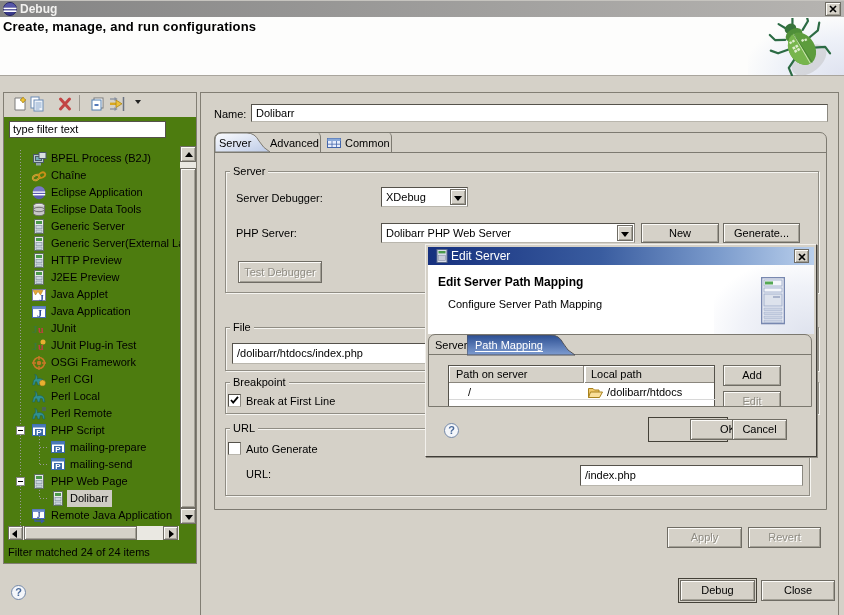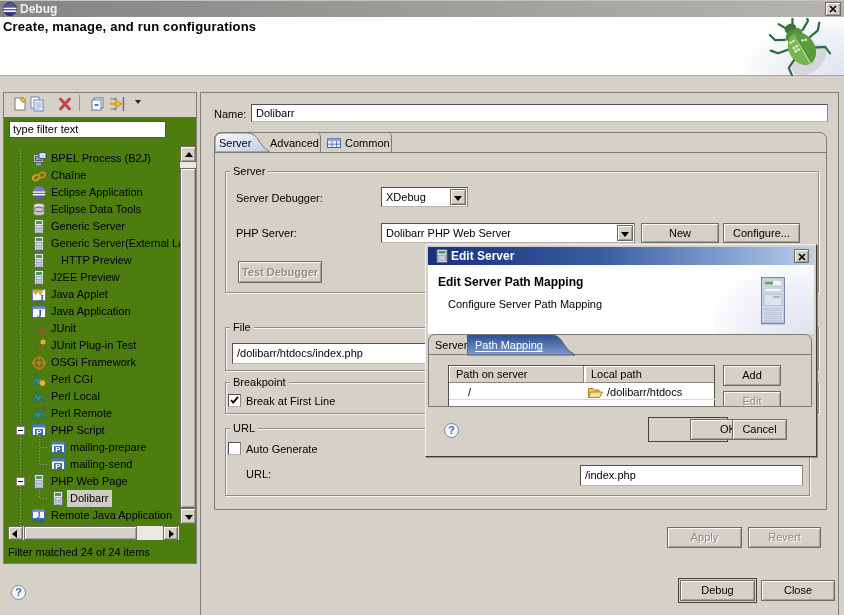--- a/index.html
+++ b/index.html
@@ -193,21 +193,21 @@
     <div class="trow" style="top:97px">
         <svg class="ticon" style="left:27px" width="16" height="16">
           <use href="#srv"></use>
         </svg>
         <span class="tlbl" style="left:47px">Generic Server(External La</span>
       </div>
     <div class="trow" style="top:114px">
         <svg class="ticon" style="left:27px" width="16" height="16">
           <use href="#srv"></use>
         </svg>
-        <span class="tlbl" style="left:57px">HTTP Preview</span>
+        <span class="tlbl" style="left:47px">HTTP Preview</span>
       </div>
     <div class="trow" style="top:131px">
         <svg class="ticon" style="left:27px" width="16" height="16">
           <use href="#srv"></use>
         </svg>
         <span class="tlbl" style="left:47px">J2EE Preview</span>
       </div>
     <div class="trow" style="top:148px">
         <svg class="ticon" style="left:27px" width="16" height="16">
           <rect x="1.5" y="2.5" width="13" height="11" fill="#fff" stroke="#7a7aaa"></rect>
@@ -373,22 +373,22 @@
             <div class="abs" style="left:3px;top:6px;border:4px solid transparent;border-top:5px solid #000;border-bottom:none;"></div>
           </div>
       </div>
       <div class="lbl" style="left:10px;top:55px;">PHP Server:</div>
       <div class="abs sunken" style="left:155px;top:51px;width:254px;height:20px;line-height:18px;padding-left:4px;">Dolibarr PHP Web Server
         <div class="abs b3d" style="right:1px;top:1px;width:16px;height:16px;">
             <div class="abs" style="left:3px;top:6px;border:4px solid transparent;border-top:5px solid #000;border-bottom:none;"></div>
           </div>
       </div>
       <div class="abs btn" style="left:415px;top:51px;width:78px;height:20px;">New</div>
-      <div class="abs btn" style="left:497px;top:51px;width:77px;height:20px;">Configure...</div>
-      <div class="abs btn btndis" style="left:12px;top:89px;width:84px;height:22px;line-height:21px;font-weight:bold;">Test Debugger</div>
+      <div class="abs btn" style="left:497px;top:51px;width:77px;height:20px;">Generate...</div>
+      <div class="abs btn btndis" style="left:12px;top:89px;width:84px;height:22px;line-height:21px;">Test Debugger</div>
     </div>
 
     <div class="abs grp" style="left:10px;top:194px;width:594px;height:44px;">
       <div class="leg">File</div>
       <div class="abs sunken" style="left:6px;top:15px;width:579px;height:21px;line-height:19px;padding-left:4px;">/dolibarr/htdocs/index.php</div>
     </div>
 
     <div class="abs grp" style="left:10px;top:249px;width:594px;height:32px;">
       <div class="leg">Breakpoint</div>
       <div class="abs sunken" style="left:2px;top:11px;width:13px;height:13px;">
@@ -418,21 +418,21 @@
 </div>
 <div class="abs btn" style="left:761px;top:580px;width:74px;height:21px;">Close</div>
 
 <div class="abs" id="editdlg" style="left:425px;top:244px;width:392px;height:213px;background:#d5d1c8;border:1px solid;border-color:#f2f0ec #403d38 #403d38 #f2f0ec;box-shadow:1px 1px 0 #8d8a81;">
   <div class="abs" style="left:2px;top:2px;width:386px;height:18px;background:linear-gradient(90deg,#16307e 0%,#3a5da0 45%,#7b9bcc 75%,#b9cfec 100%);">
     <svg class="abs" style="left:8px;top:2px" width="12" height="14" viewBox="0 0 12 14">
       <rect x="1" y="0.5" width="10" height="13" fill="#d8dce8" stroke="#5a6a8a"></rect>
       <rect x="2.5" y="2" width="7" height="2.4" fill="#4a9a4a"></rect>
       <rect x="2.5" y="6.5" width="7" height="5" fill="#c8ccd8" stroke="#8a92a8" stroke-width="0.6"></rect>
     </svg>
-    <div class="abs" style="left:23px;top:2px;font-weight:bold;font-size:12px;color:#fff;">Edit Server</div>
+    <div class="abs" style="left:23px;top:2px;font-weight:normal;font-size:12px;color:#fff;">Edit Server</div>
     <div class="abs btn" style="left:366px;top:2px;width:15px;height:14px;">
         <svg width="8" height="8" viewBox="0 0 8 8" style="position:absolute;left:3px;top:3px">
           <path d="M1 1 L7 7 M7 1 L1 7" stroke="#000" stroke-width="1.6"></path>
         </svg>
       </div>
   </div>
 
   <div class="abs" style="left:2px;top:20px;width:386px;height:69px;background:#fff;">
     <div class="abs" style="left:286px;top:0;width:100px;height:69px;background:radial-gradient(ellipse at 95% 100%,#dfe3ee 0%,#f0f2f8 50%,#fff 80%);"></div>
     <div class="abs" style="left:10px;top:10px;font-weight:bold;font-size:12px;">Edit Server Path Mapping</div>

